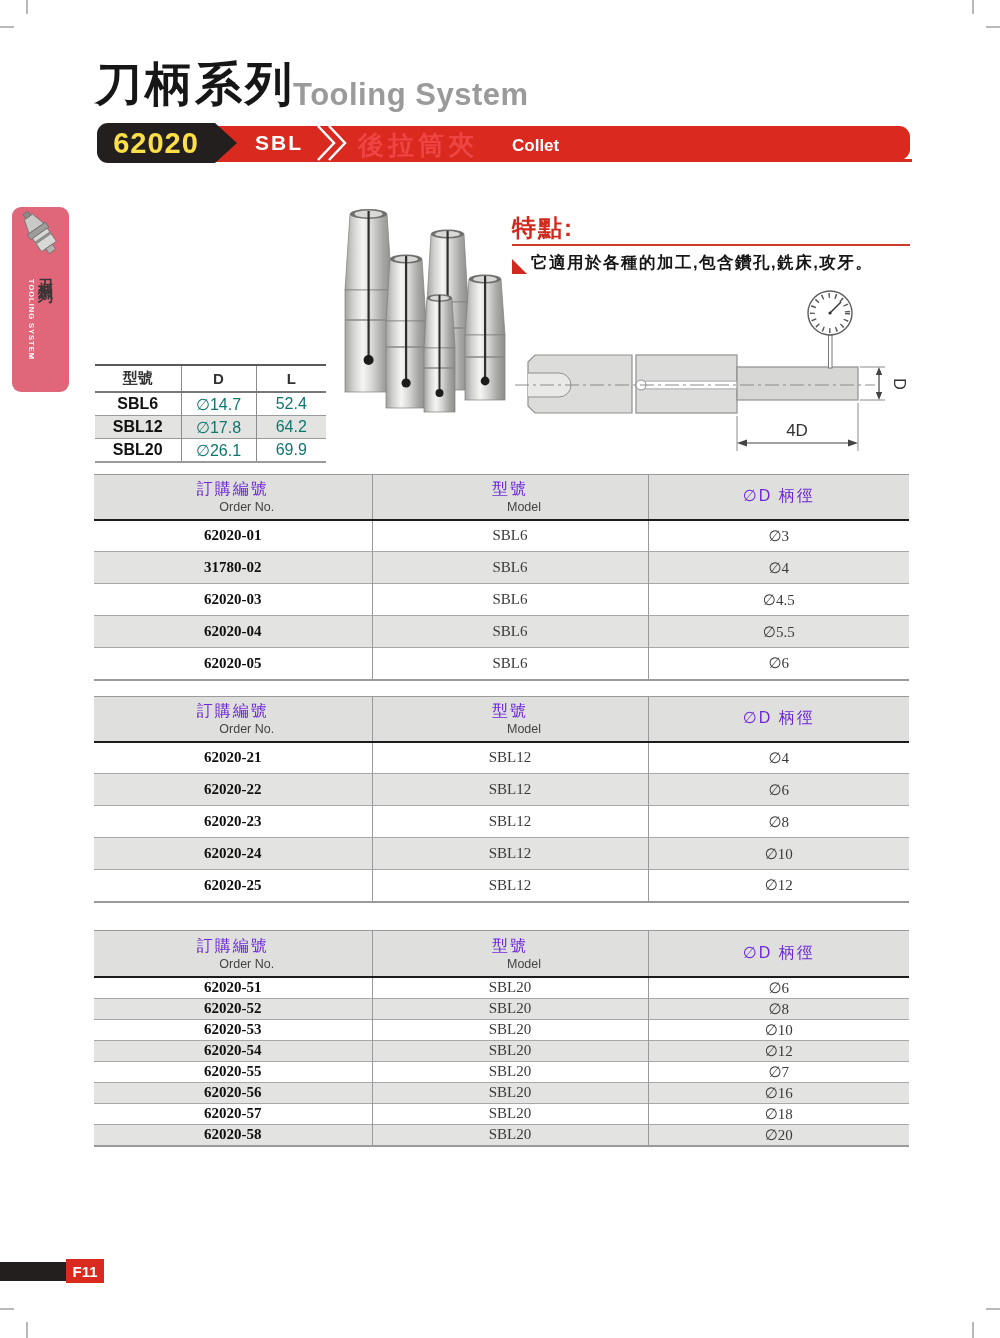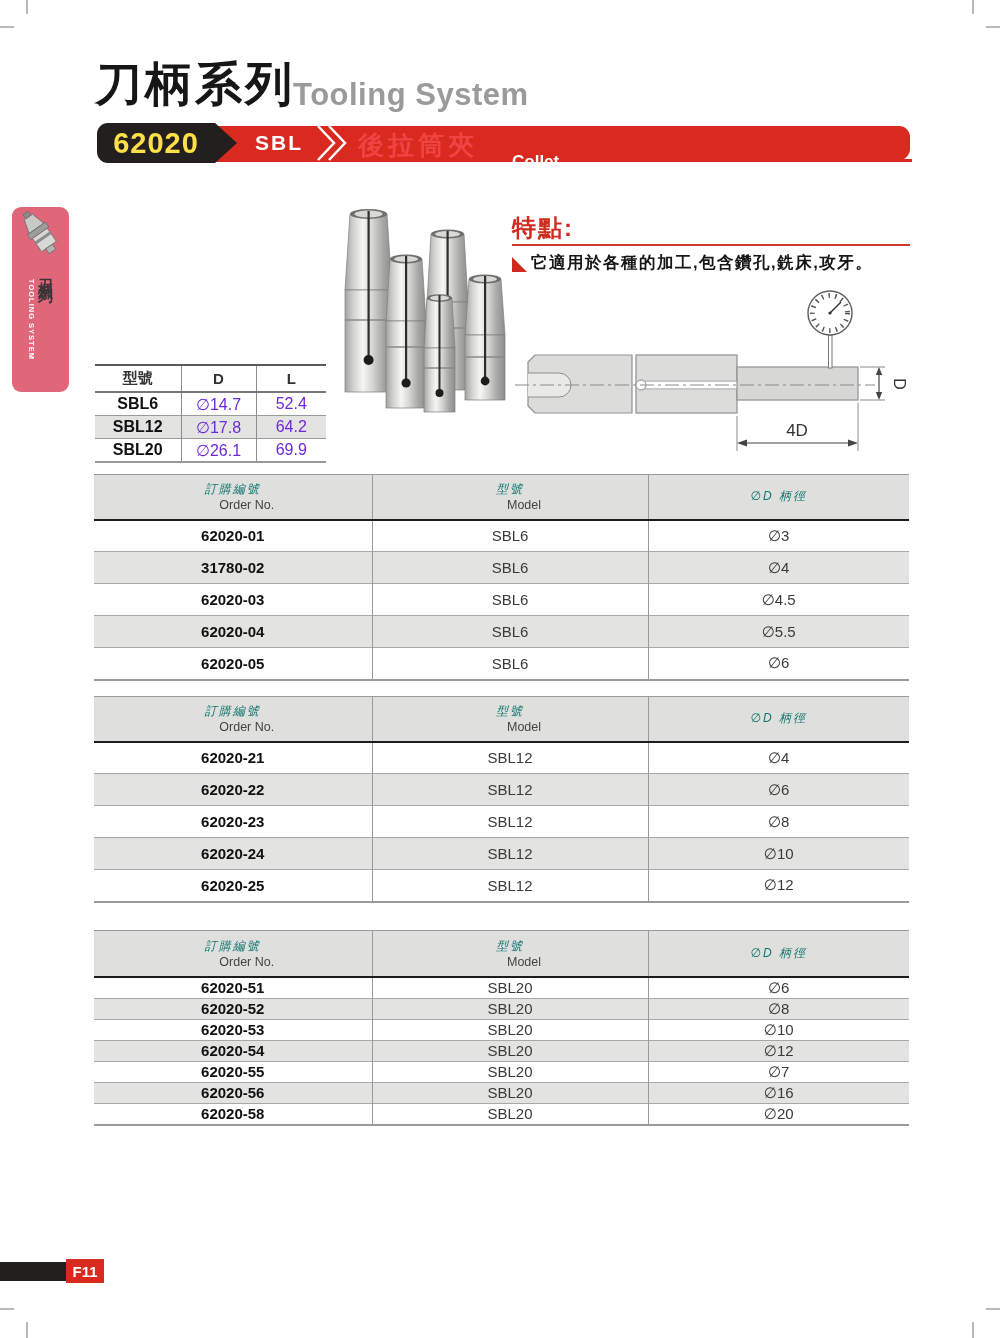--- a/index.html
+++ b/index.html
@@ -15,46 +15,46 @@
   .title-en{position:absolute;left:293px;top:79px;font-size:31px;font-weight:bold;color:#9a9a9a;letter-spacing:0.5px;line-height:1;}
   
   .banner-underline{position:absolute;left:108px;top:159px;width:804px;height:3px;background:#da291e;}
   .banner-red{position:absolute;left:210px;top:126px;width:700px;height:34px;background:#da291e;border-top-right-radius:11px;border-bottom-right-radius:11px;}
   .banner-black{position:absolute;left:97px;top:123px;width:118px;height:40px;background:#241f1f;border-radius:11px 0 0 11px;display:flex;align-items:center;justify-content:center;}
   .banner-black-arrow{position:absolute;left:215px;top:123px;width:0;height:0;border-top:20px solid transparent;border-bottom:20px solid transparent;border-left:22px solid #241f1f;}
   .banner-code{color:#fde047;font-size:29px;font-weight:bold;letter-spacing:1px;}
   .banner-series{position:absolute;left:255px;top:131px;color:#fff;font-size:21px;font-weight:bold;letter-spacing:2px;}
   .banner-chev{position:absolute;left:312px;top:122px;}
   .banner-zh{position:absolute;left:358px;top:128px;color:#ef4444;font-size:26px;font-weight:bold;letter-spacing:4px;}
-  .banner-en{position:absolute;left:512px;top:136px;color:#fff;font-size:17px;font-weight:bold;margin-top:16px;}
+  .banner-en{position:absolute;left:512px;top:136px;color:#fff;font-size:17px;font-weight:bold;}
   
   .side-tab{position:absolute;left:12px;top:207px;width:57px;height:185px;background:#e0677a;border-radius:9px;display:flex;flex-direction:column;align-items:center;}
   .side-texts{display:flex;flex-direction:row;align-items:flex-start;margin-top:4px;}
   .side-en{writing-mode:vertical-rl;color:#ffffff;font-size:7.5px;font-weight:bold;letter-spacing:1px;margin-top:12px;}
   .side-zh{writing-mode:vertical-rl;text-orientation:upright;color:#3c3436;font-size:15px;font-weight:bold;letter-spacing:3px;}
   
   .feat-head{position:absolute;left:512px;top:212px;width:398px;border-bottom:2px solid #cf3a2a;}
   .feat-head span{color:#cf2a1d;font-size:24px;font-weight:bold;letter-spacing:2px;}
-  .feat-item{position:absolute;left:512px;top:252px;display:flex;align-items:center;}
+  .feat-item{position:absolute;left:512px;top:252px;display:flex;align-items:flex-end;}
   .feat-tri{width:0;height:0;border-bottom:15px solid #cf2a1d;border-right:15px solid transparent;margin:3px 4px 0 0;}
   .feat-text{font-size:16.5px;font-weight:bold;color:#161616;letter-spacing:1.5px;}
   
   .spec{position:absolute;left:95px;top:364px;border-collapse:collapse;table-layout:fixed;border-top:2px solid #5a5a5a;border-bottom:2px solid #9a9a9a;}
   .spec th,.spec td{text-align:center;padding:0;}
   .spec th{height:25px;font-size:15px;color:#333;font-weight:bold;border-bottom:2px solid #777;}
-  .spec td{height:22px;font-size:16px;color:#6d28d9;border-top:1px solid #9a9a9a;}
+  .spec td{height:22px;font-size:16px;color:#0f766e;border-top:1px solid #9a9a9a;}
   .spec td:first-child{font-weight:bold;color:#111;}
   .spec th + th,.spec td + td{border-left:1px solid #8c8c8c;}
   .spec tbody tr:nth-child(2){background:#e3e3e1;}
   
   .otable{position:absolute;left:94px;border-collapse:collapse;table-layout:fixed;width:815px;border-top:1px solid #9a9a9a;border-bottom:2px solid #9a9a9a;}
   .otable th{background:#dfdfdd;border-bottom:2px solid #1c1c1c;font-weight:normal;padding:3px 0;}
-  .otable th .zh{font-size:12px;color:#0f766e;letter-spacing:2px;font-style:italic;}
+  .otable th .zh{font-size:16px;color:#6d28d9;letter-spacing:2px;}
   .otable th .en{font-size:12.5px;color:#444;padding-left:28px;}
-  .otable td{text-align:center;font-size:15px;color:#3a3a3a;border-top:1px solid #a8a8a8;}
+  .otable td{text-align:center;font-size:15px;color:#3a3a3a;border-top:1px solid #a8a8a8;font-family:Liberation Serif, serif;}
   .otable td:first-child{font-weight:bold;color:#101010;}
   .otable th + th,.otable td + td{border-left:1px solid #9a9a9a;}
   .otable tbody tr{height:32px;}
   .otable tbody tr:nth-child(even){background:#e3e3e1;}
   #table3 tbody tr{height:16px;}
   
   .foot-black{position:absolute;left:0;top:1262px;width:66px;height:19px;background:#241f1f;}
   .foot-red{position:absolute;left:66px;top:1259px;width:38px;height:24px;background:#da291e;display:flex;align-items:center;justify-content:center;color:#fff;font-weight:bold;font-size:15px;}
   svg{display:block;}
   .abs{position:absolute;}
@@ -391,20 +391,25 @@
         <td>62020-55</td>
         <td>SBL20</td>
         <td>∅7</td>
       </tr>
     <tr>
         <td>62020-56</td>
         <td>SBL20</td>
         <td>∅16</td>
       </tr>
     <tr>
+        <td>62020-57</td>
+        <td>SBL20</td>
+        <td>∅18</td>
+      </tr>
+    <tr>
         <td>62020-58</td>
         <td>SBL20</td>
         <td>∅20</td>
       </tr>
   </tbody>
 </table>
 
 <div class="foot-black"></div>
 <div class="foot-red">F11</div>
 

